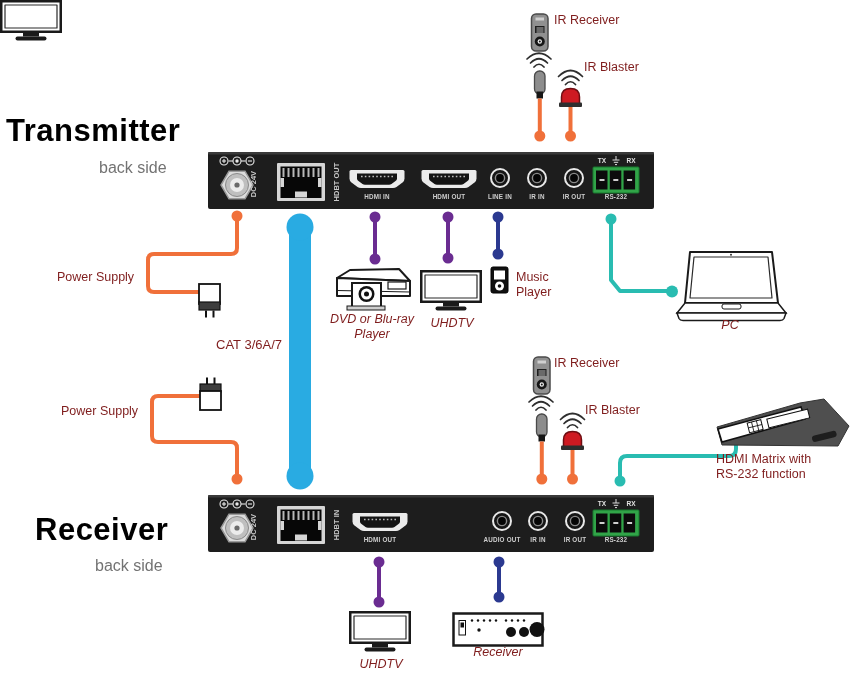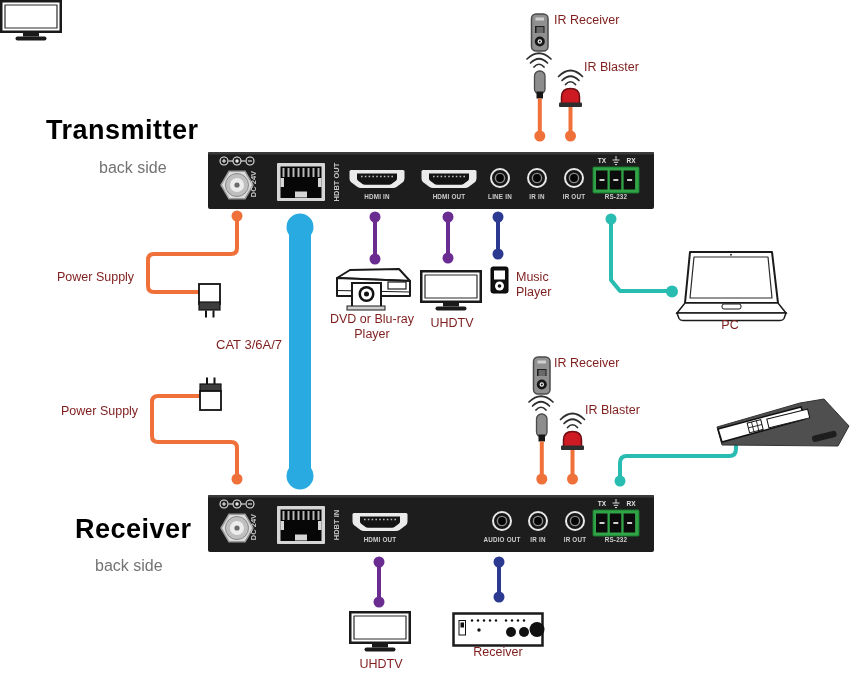--- a/index.html
+++ b/index.html
@@ -2,22 +2,22 @@
 <html><head>
 <meta charset="utf-8">
 <style>
   html,body{margin:0;padding:0;background:#fff;}
   .canvas{position:relative;width:861px;height:684px;background:#ffffff;
           font-family:"Liberation Sans",sans-serif;overflow:hidden;}
   svg{position:absolute;left:0;top:0;}
   .overlay{width:861px;height:684px;z-index:1;}
   .panel{z-index:2;}
   .lbl{position:absolute;color:#7f1d1d;font-size:12.5px;line-height:15px;z-index:3;white-space:nowrap;}
-  .center{text-align:center;}
-  .title{font-size:27px;font-weight:bold;color:#000;letter-spacing:.5px;margin-left:40px;}
+  .center{text-align:center;font-style:italic;}
+  .title{font-size:31px;font-weight:bold;color:#000;letter-spacing:.5px;}
   .sub{font-size:16px;color:#737373;}
   
   .st-orange{stroke:#F0703A;} .fl-orange{fill:#F0703A;}
   .st-cat{stroke:#29ABE2;}    .fl-cat{fill:#29ABE2;}
   .st-purple{stroke:#6A2C91;} .fl-purple{fill:#6A2C91;}
   .st-audio{stroke:#2B3990;}  .fl-audio{fill:#2B3990;}
   .st-teal{stroke:#29BCB1;}   .fl-teal{fill:#29BCB1;}
   .cable{fill:none;stroke-width:4;stroke-linejoin:round;stroke-linecap:round;}
   .wave{fill:none;stroke:#2e2e2e;stroke-width:1.7;stroke-linecap:round;}
   .port-lbl{fill:#cfcfcf;font-size:6.3px;font-weight:bold;letter-spacing:.2px;
@@ -343,16 +343,20 @@
   <div class="lbl center" style="left:322px;top:312px;width:100px;">
     <span>DVD or Blu-ray</span><br>
     <span>Player</span>
   </div>
   <div class="lbl center" style="left:421px;top:316px;width:62px;">UHDTV</div>
   <div class="lbl" style="left:516px;top:270px;">
     <span>Music</span><br>
     <span>Player</span>
   </div>
   <div class="lbl center" style="left:709px;top:318px;width:42px;text-align:center;">PC</div>
+  <div class="lbl" style="left:716px;top:452px;">
+    <span>HDMI Matrix with</span><br>
+    <span>RS-232 function</span>
+  </div>
   <div class="lbl center" style="left:349px;top:657px;width:64px;">UHDTV</div>
   <div class="lbl center" style="left:462px;top:645px;width:72px;">Receiver</div>
 
 </div>
 
 </body></html>

